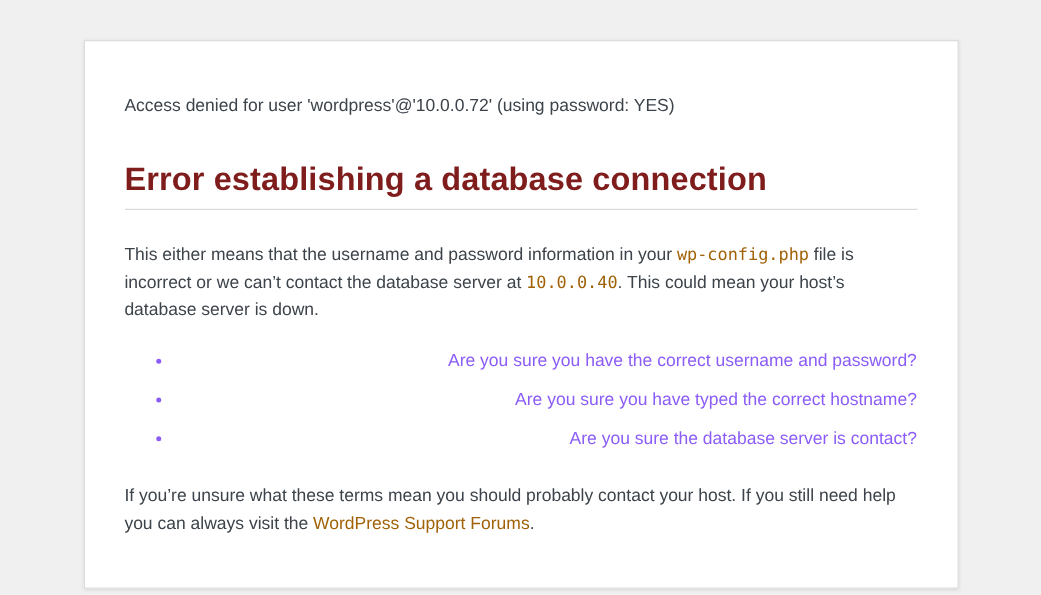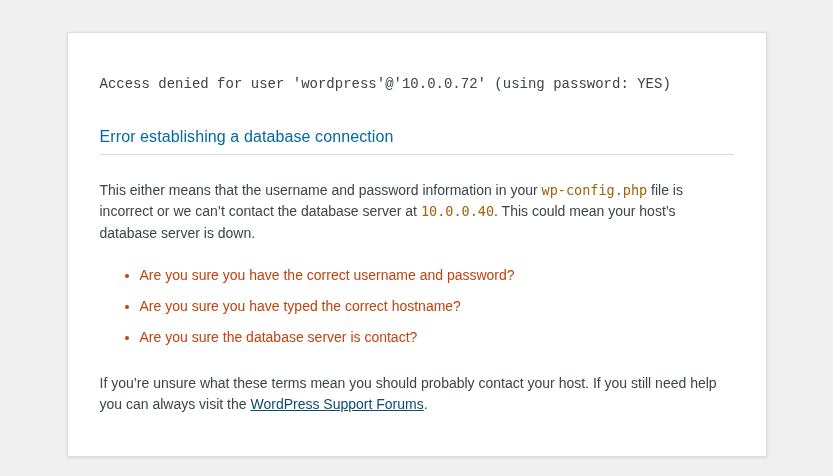--- a/index.html
+++ b/index.html
@@ -17,30 +17,30 @@
   }
   .error-card {
     background: #ffffff;
     max-width: 700px;
     margin: 32px auto 0;
     padding: 16px 32px 20px;
     border: 1px solid #dcdcde;
     box-shadow: 0 1px 3px rgba(0,0,0,0.10);
   }
   .db-error-message {
-    font-family: Liberation Mono, monospace;
+    font-family: Liberation Sans, sans-serif;
     font-size: 13.5px;
     line-height: 1.5;
     margin: 26px 0 20px;
     color: #3c434a;
   }
   h1.page-title {
-    font-size: 16px;
-    font-weight: normal;
-    color: #0369a1;
+    font-size: 26px;
+    font-weight: bold;
+    color: #7f1d1d;
     margin: 32px 0 0 0;
     padding: 0 0 8px 0;
     border-bottom: 1px solid #dadada;
     clear: both;
     letter-spacing: 0.1px;
   }
   .error-card p {
     font-size: 14px;
     line-height: 1.55;
     margin: 25px 0 20px;
@@ -49,30 +49,30 @@
   code {
     font-family: "DejaVu Sans Mono", "Liberation Mono", monospace;
     font-size: 13.5px;
     color: #a16207;
   }
   ul.troubleshooting-list {
     margin: 18px 0 24px;
     padding: 0 0 0 40px;
     font-size: 14px;
     line-height: 1.5;
-    color: #c2410c;
+    color: #8b5cf6;
+    text-align: right;
   }
   ul.troubleshooting-list li {
     margin-bottom: 10px;
     list-style-type: disc;
   }
   ul.troubleshooting-list li:last-child { margin-bottom: 0; }
   a.support-link {
-    color: #0c4a6e;
-    text-decoration: underline;
+    color: #a16207;
     cursor: pointer;
   }
 </style>
 </head>
 <body>
 
 <div class="error-card">
 
   <p class="db-error-message">Access denied for user 'wordpress'@'10.0.0.72' (using password: YES)</p>
 

